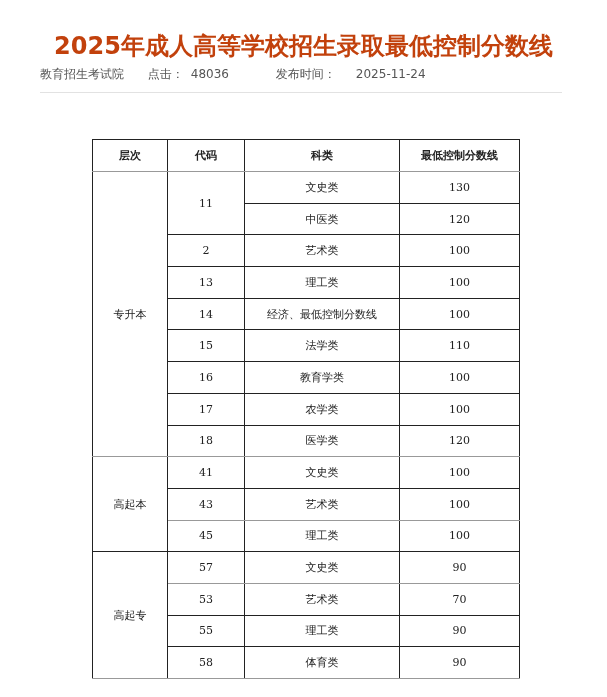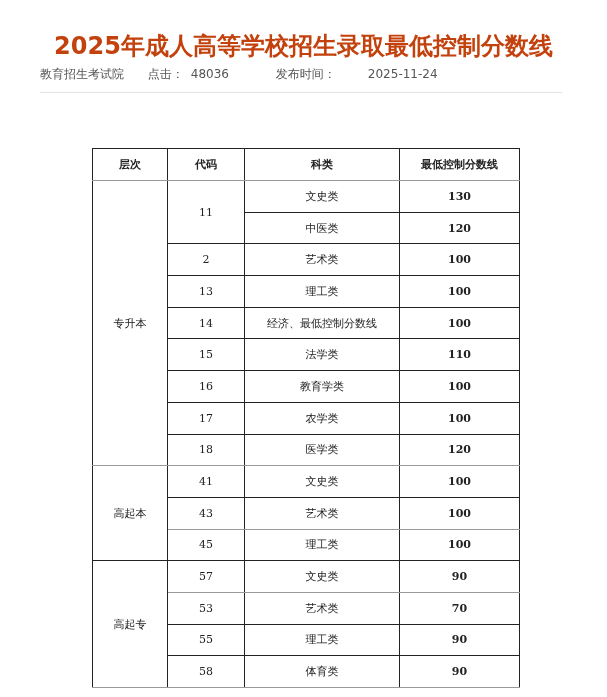--- a/index.html
+++ b/index.html
@@ -2,37 +2,37 @@
 <html><head>
   <meta charset="utf-8">
   <style>
     html, body { margin: 0; padding: 0; background: #ffffff; }
     body { width: 607px; height: 697px; position: relative; overflow: hidden; font-family: "DejaVu Sans", sans-serif; color: #333; }
     .title { position: absolute; left: 0; top: 14px; width: 607px; text-align: center; font-size: 24px; color: #c2410c; font-family: "DejaVu Sans", sans-serif; letter-spacing: 0px; }
     .meta { position: absolute; left: 40px; top: 66px; font-size: 12px; color: #555; white-space: nowrap; }
     .meta span { margin-right: 20px; }
     .divider { position: absolute; left: 40px; top: 92px; width: 522px; height: 1px; background: #e2e2e2; }
     .tbl-wrap { position: absolute; left: 92px; top: 139px; }
-    table { border-collapse: collapse; table-layout: fixed; width: 427px; font-family: "DejaVu Serif", serif; font-size: 11px; color: #222; margin-top: 9px; }
+    table { border-collapse: collapse; table-layout: fixed; width: 427px; font-family: "DejaVu Serif", serif; font-size: 11px; color: #222; }
     td, th { border: 1px solid #222; text-align: center; vertical-align: middle; padding: 0; height: 30.7px; }
     th { font-weight: bold; font-family: "DejaVu Sans", sans-serif; height: 31px; font-size: 11px; }
-    td.score { font-weight: bold; text-align: center; }
+    td.score { font-weight: normal; text-align: center; }
     td.cat { font-family: "DejaVu Sans", sans-serif; }
     td.level { font-family: Liberation Serif, serif; }
     .gray-b { border-bottom-color: #999; }
   </style>
 </head>
 <body>
 
 <h1 class="title">2025年成人高等学校招生录取最低控制分数线</h1>
 
 <div class="meta">
   <span>教育招生考试院</span>
   <span><span style="margin:0">点击：</span><span style="margin:7px">48036</span></span>
-  <span><span style="margin:16px">发布时间：</span><span style="margin:16px">2025-11-24</span></span>
+  <span><span style="margin:16px">发布时间：</span><span style="margin:4px">2025-11-24</span></span>
 </div>
 
 <div class="divider"></div>
 
 <div class="tbl-wrap">
   <table>
     <colgroup>
       <col style="width:75px">
       <col style="width:77px">
       <col style="width:155px">

